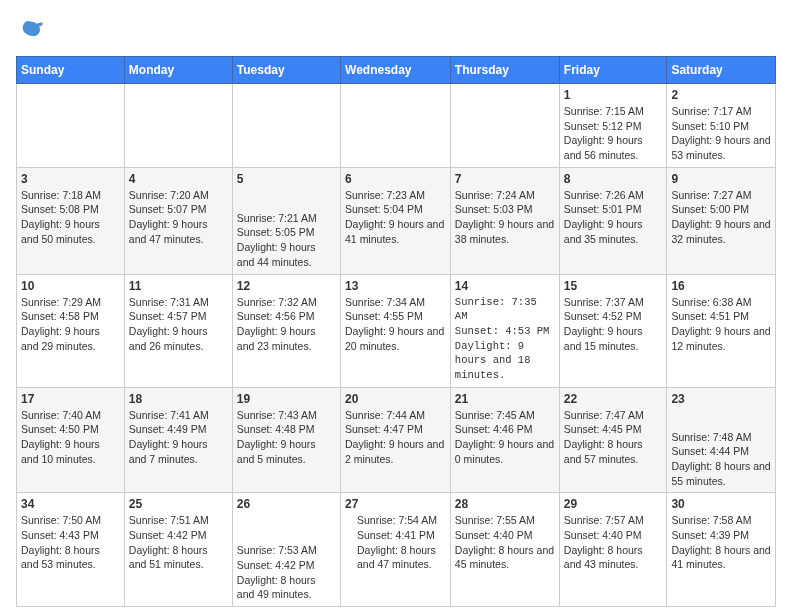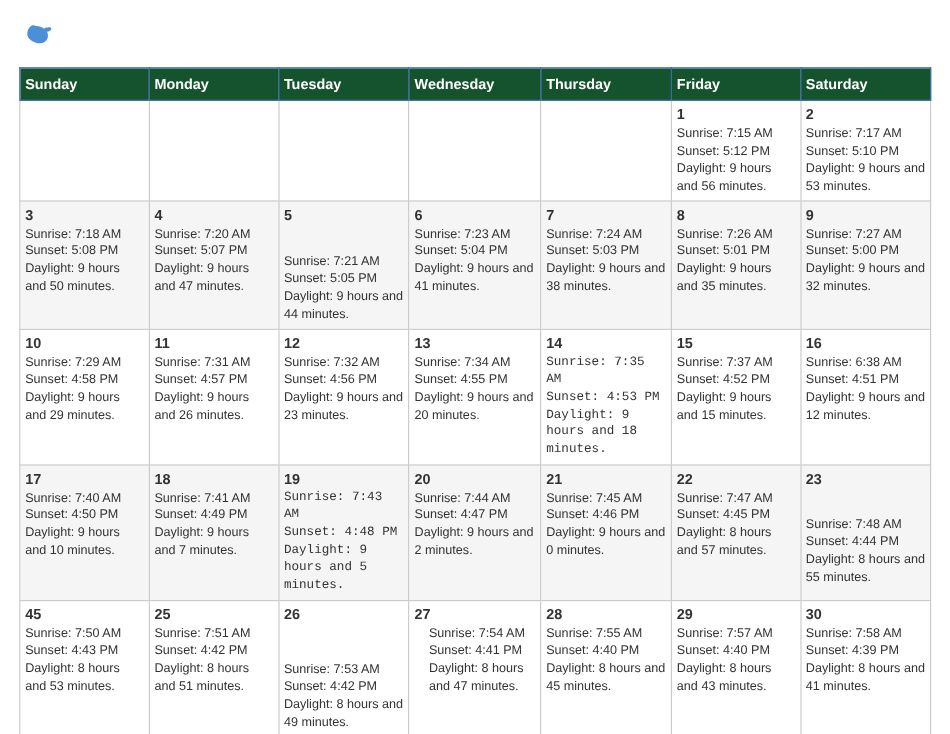--- a/index.html
+++ b/index.html
@@ -43,21 +43,21 @@
     .location {
       font-size: 14px;
       color: #555;
     }
     .calendar {
       width: 100%;
       border-collapse: collapse;
       font-size: 11px;
     }
     .calendar th {
-      background: #14532d;
+      background: #3b82f6;
       color: #fff;
       padding: 6px 4px;
       text-align: left;
       font-size: 12px;
       border: 1px solid #3a6aaa;
     }
     .calendar td {
       border: 1px solid #ccc;
       vertical-align: top;
       padding: 4px;
@@ -231,21 +231,21 @@
 Daylight: 9 hours and 10 minutes.</div>
         </td>
         <td>
           <div class="day-number">18</div>
           <div class="day-info" style="white-space: pre-line;">Sunrise: 7:41 AM
 Sunset: 4:49 PM
 Daylight: 9 hours and 7 minutes.</div>
         </td>
         <td>
           <div class="day-number">19</div>
-          <div class="day-info" style="white-space: pre-line; font-family: Liberation Mono, monospace;">Sunrise: 7:43 AM
+          <div class="day-info" style="white-space: pre-line;">Sunrise: 7:43 AM
 Sunset: 4:48 PM
 Daylight: 9 hours and 5 minutes.</div>
         </td>
         <td>
           <div class="day-number">20</div>
           <div class="day-info" style="white-space: pre-line;">Sunrise: 7:44 AM
 Sunset: 4:47 PM
 Daylight: 9 hours and 2 minutes.</div>
         </td>
         <td>
@@ -262,21 +262,21 @@
         </td>
         <td>
           <div class="day-number">23</div>
           <div class="day-info" style="white-space: pre-line; margin-top: 24px;">Sunrise: 7:48 AM
 Sunset: 4:44 PM
 Daylight: 8 hours and 55 minutes.</div>
         </td>
       </tr>
       <tr>
         <td>
-          <div class="day-number">45</div>
+          <div class="day-number">34</div>
           <div class="day-info" style="white-space: pre-line;">Sunrise: 7:50 AM
 Sunset: 4:43 PM
 Daylight: 8 hours and 53 minutes.</div>
         </td>
         <td>
           <div class="day-number">25</div>
           <div class="day-info" style="white-space: pre-line;">Sunrise: 7:51 AM
 Sunset: 4:42 PM
 Daylight: 8 hours and 51 minutes.</div>
         </td>

